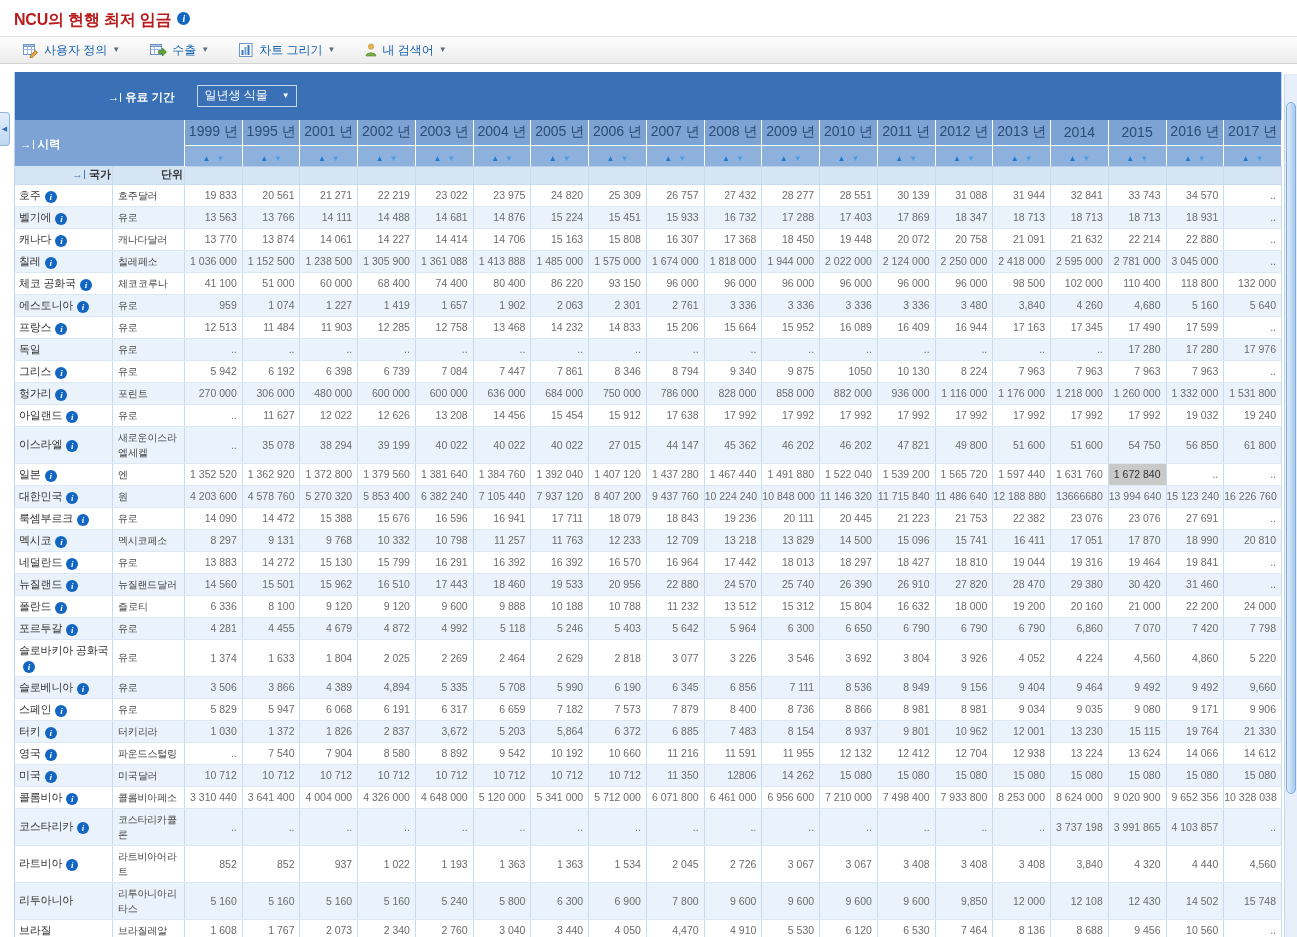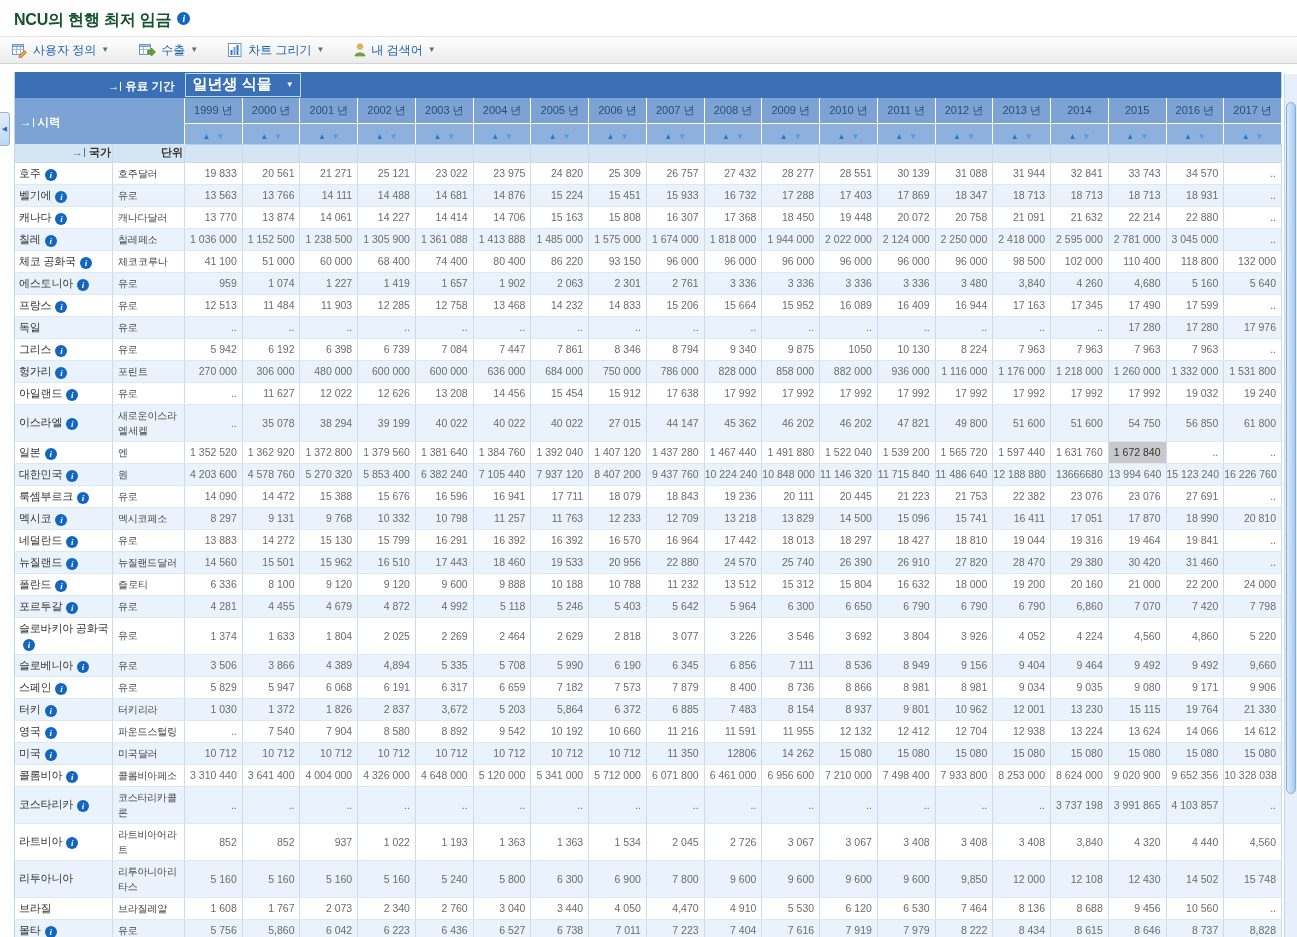--- a/index.html
+++ b/index.html
@@ -5,46 +5,46 @@
   :root{
     --header-blue:#3a70b5; --subheader-blue:#7ca3d4; --sortband-blue:#8db1dc;
     --dimband-blue:#d5e5f4; --stripe-blue:#eaf3fb; --gridline:#c9dcef;
     --link-blue:#1360b0; --info-blue:#1266c2; --sort-arrow-blue:#1c7ad3; --highlight-gray:#c9c9c9;
   }
   *{box-sizing:border-box}
   body{margin:0;background:#fff}
   .page{position:relative;width:1297px;height:937px;overflow:hidden;background:#fff;
         font-family:"Liberation Sans","DejaVu Sans",sans-serif}
   .title-row{padding:10px 0 0 14px;height:30px}
-  .title-row h1{display:inline;font-size:16px;color:#14532d;margin:0;letter-spacing:-.2px}
+  .title-row h1{display:inline;font-size:16px;color:#b91c1c;margin:0;letter-spacing:-.2px}
   .info{display:inline-block;background:var(--info-blue);color:#fff;text-align:center;cursor:pointer;
         font-family:"Liberation Serif",serif;font-style:italic;font-weight:bold}
   .info.lg{width:13px;height:13px;border-radius:7px;font-size:10px;line-height:13px;margin-left:6px;vertical-align:3px}
   .info.sm{width:12px;height:12px;border-radius:6px;font-size:9px;line-height:12px;margin-left:4px;vertical-align:-1px}
   .toolbar{margin-top:6px;height:28px;border-top:1px solid #e4e4e4;border-bottom:1px solid #d4d4d4;
-           background:linear-gradient(#fefefe,#ececec);display:flex;gap:30px;padding-left:12px}
+           background:linear-gradient(#fefefe,#ececec);display:flex;gap:30px;padding-left:23px}
   .tb-item{display:inline-flex;align-items:center;gap:5px;background:none;border:0;padding:0;cursor:pointer;
            font-family:inherit;font-size:12px;color:var(--link-blue)}
   .tb-ic{display:inline-flex;align-items:center}
   .caret{font-size:8px;line-height:8px}
   .caret.g{color:#5c6d7d}
   .caret.w{color:#fff}
   .table-area{position:absolute;left:14px;top:72px;width:1268px}
   table{border-collapse:collapse;table-layout:fixed;width:1268px;border-left:1px solid #bcd4ec;border-right:1px solid #bcd4ec}
   th,td{overflow:hidden}
-  th.h1{background:var(--header-blue);height:19px;padding:0}
+  th.h1{background:var(--header-blue);height:19px;padding:12px}
   th.ppl{text-align:right;padding-right:10px}
   th.ppl span, th.time span{color:#fff;font-size:11.5px;font-weight:bold;margin-left:4px}
   th.ppv{text-align:left}
   .pp-box{display:inline-flex;align-items:center;gap:14px;border:1px solid #c3d7ee;margin:1px 0;
           padding:1px 6px 2px 7px;cursor:pointer}
-  .pp-box span:first-child{color:#fff;font-size:15px;font-weight:bold}
+  .pp-box span:first-child{color:#fff;font-size:12px;font-weight:normal}
   th.h2{background:var(--subheader-blue)}
   th.time{text-align:left;padding-right:10px;border-right:1px solid rgba(255,255,255,.5)}
-  th.year{color:#2b4d74;font-size:11px;font-weight:normal;text-align:center;height:25px;
+  th.year{color:#2b4d74;font-size:14px;font-weight:normal;text-align:center;height:25px;
           border-right:1px solid rgba(255,255,255,.45)}
   th.sort{background:var(--sortband-blue);height:18px;text-align:center;border-top:1px solid rgba(255,255,255,.55);
           border-right:1px solid rgba(255,255,255,.45);border-bottom:1px solid #b9d0ea}
   .s-up{color:var(--sort-arrow-blue);font-size:8px;cursor:pointer}
   .s-dn{color:#4e9ce2;font-size:8px;margin-left:6px;cursor:pointer}
   th.h4{background:var(--dimband-blue);height:18px;font-size:11px;color:#333;text-align:right;font-weight:bold;
         border-right:1px solid var(--gridline);border-bottom:1px solid var(--gridline);}
   th.h4 span{margin-left:4px}
   .pivot{color:#fff;font-size:11px;font-weight:normal;white-space:nowrap}
   th.h4 .pivot{color:#4a76ad}
@@ -152,21 +152,21 @@
           <tr>
             <th class="h1 ppl" colspan="2"><span class="pivot">→<i class="pbar"></i></span><span>유료 기간</span></th>
             <th class="h1 ppv" colspan="19"><span class="pp-box">
                 <span>일년생 식물</span>
                 <span class="caret w">▼</span>
               </span></th>
           </tr>
           <tr>
             <th class="h2 time" colspan="2" rowspan="2"><span class="pivot">→<i class="pbar"></i></span><span>시력</span></th>
             <th class="h2 year">1999 년</th>
-            <th class="h2 year">2000 년</th>
+            <th class="h2 year">1995 년</th>
             <th class="h2 year">2001 년</th>
             <th class="h2 year">2002 년</th>
             <th class="h2 year">2003 년</th>
             <th class="h2 year">2004 년</th>
             <th class="h2 year">2005 년</th>
             <th class="h2 year">2006 년</th>
             <th class="h2 year">2007 년</th>
             <th class="h2 year">2008 년</th>
             <th class="h2 year">2009 년</th>
             <th class="h2 year">2010 년</th>
@@ -223,21 +223,21 @@
             <th class="h4 dime"></th>
           </tr>
         </thead>
         <tbody>
           <tr>
             <td class="c-name"><span>호주</span><span class="info sm">i</span></td>
             <td class="c-unit">호주 달러</td>
             <td class="val">19 833</td>
             <td class="val">20 561</td>
             <td class="val">21 271</td>
-            <td class="val">25 121</td>
+            <td class="val">22 219</td>
             <td class="val">23 022</td>
             <td class="val">23 975</td>
             <td class="val">24 820</td>
             <td class="val">25 309</td>
             <td class="val">26 757</td>
             <td class="val">27 432</td>
             <td class="val">28 277</td>
             <td class="val">28 551</td>
             <td class="val">30 139</td>
             <td class="val">31 088</td>

